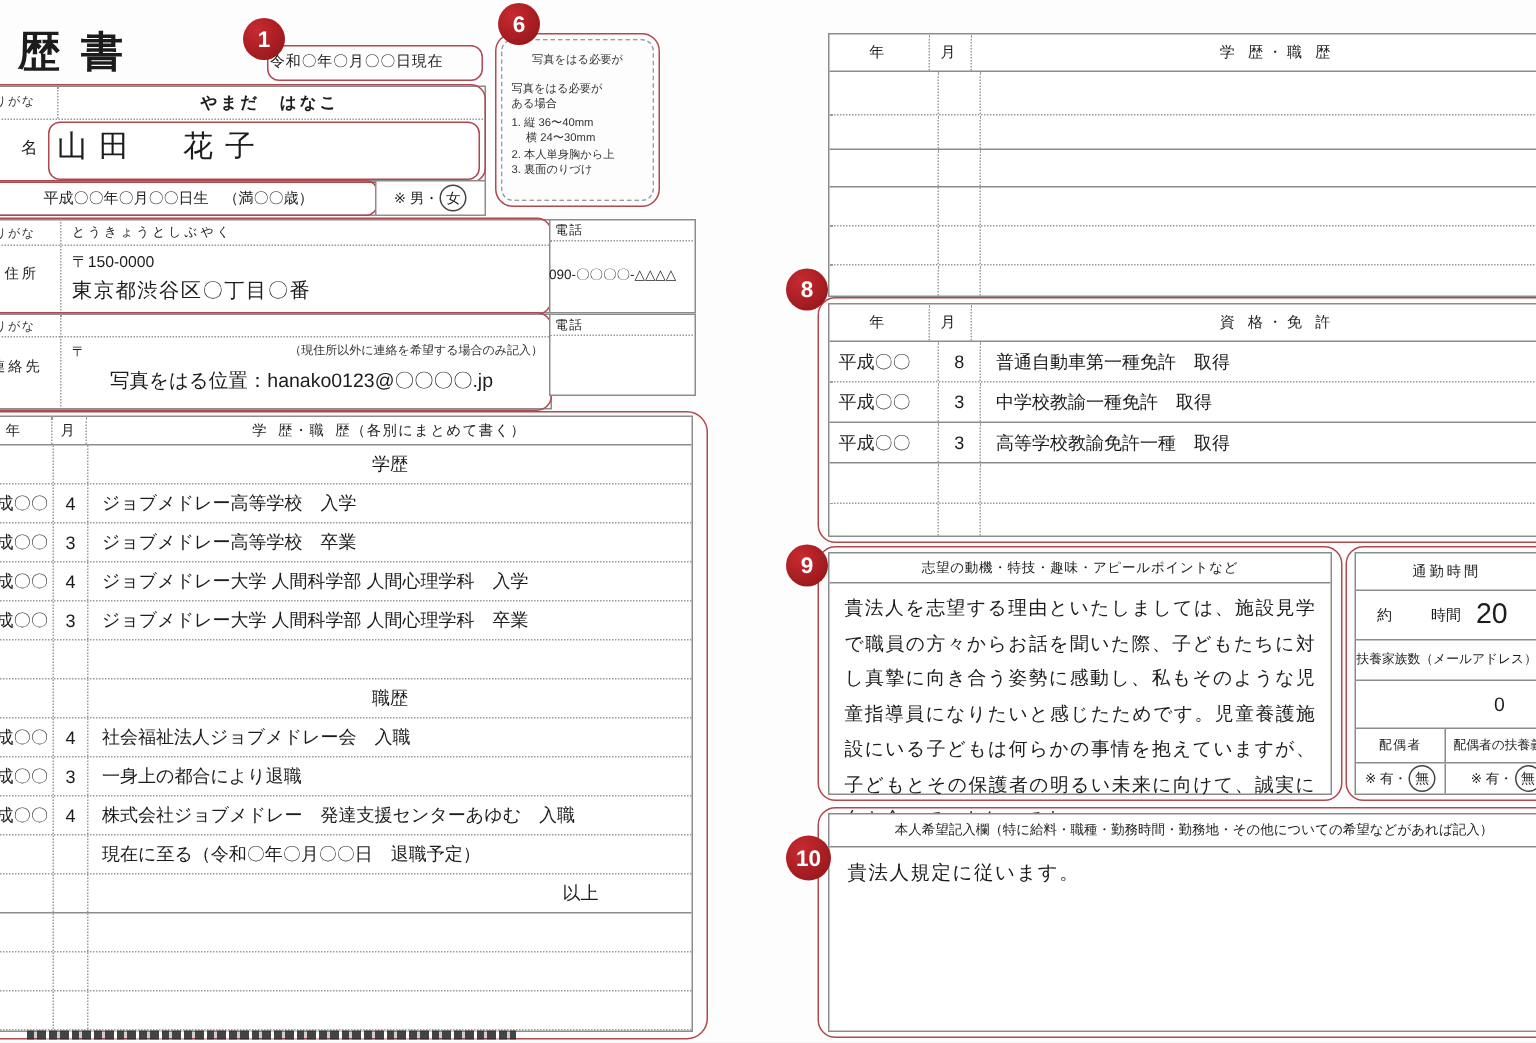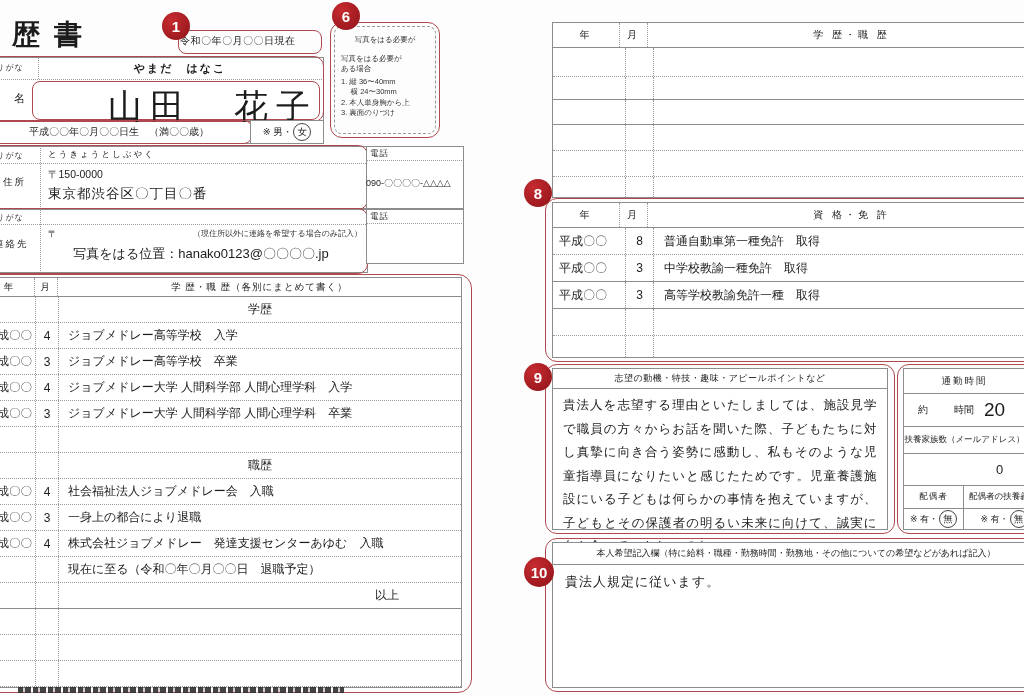--- a/index.html
+++ b/index.html
@@ -64,21 +64,21 @@
 
   <div class="graybox" style="left:-10px;top:57px;width:332px;height:85px;background:#fff;"></div>
   <div class="hline-dot" style="left:-10px;top:79px;width:332px;"></div>
   <div class="hline-sol" style="left:-10px;top:120px;width:332px;"></div>
   <div class="vline-dot" style="left:38px;top:57px;height:22px;"></div>
   <div class="redbox" style="left:-10px;top:56px;width:332px;height:64px;"></div>
   <div class="redbox" style="left:32px;top:81px;width:286px;height:37px;border-radius:8px;"></div>
   <div class="abs smallnote" style="left:-13px;top:62px;letter-spacing:1px;">ふりがな</div>
   <div class="abs" style="left:38px;top:61px;width:284px;text-align:center;font-size:11px;font-weight:bold;letter-spacing:2px;">やまだ　はなこ</div>
   <div class="abs" style="left:-20px;top:91px;font-size:11px;letter-spacing:6px;white-space:nowrap;">氏　名</div>
-  <div class="abs" style="left:38px;top:84px;width:280px;text-align:right;font-size:34px;font-weight:500;letter-spacing:8px;">山田　花子</div>
+  <div class="abs" style="left:38px;top:84px;width:280px;text-align:left;font-size:20px;font-weight:500;letter-spacing:8px;">山田　花子</div>
 
   <div class="redbox" style="left:-10px;top:120px;width:260px;height:22px;border-radius:8px;"></div>
   <div class="abs" style="left:-10px;top:125px;width:258px;text-align:center;font-size:10px;white-space:nowrap;">平成〇〇年〇月〇〇日生　（満〇〇歳）</div>
   <div class="graybox" style="left:250px;top:120px;width:72px;height:22px;display:flex;align-items:center;justify-content:center;background:#fff;">
     <span style="font-size:9.5px;">※ 男・</span>
     <span class="circled">女</span>
   </div>
 
   <div class="redbox" style="left:330px;top:22px;width:108px;height:114px;border-radius:12px;"></div>
   <div class="dashbox" style="left:334px;top:26px;width:100px;height:106px;">
@@ -122,21 +122,21 @@
   <div class="graybox" style="left:366px;top:209px;width:96px;height:53px;background:#fff;"></div>
   <div class="hline-dot" style="left:366px;top:223px;width:96px;"></div>
   <div class="abs" style="left:370px;top:211px;font-size:8.5px;letter-spacing:1px;">電話</div>
 
   <div class="redbox" style="left:-20px;top:274px;width:490px;height:417px;border-radius:14px;"></div>
 
   <div class="tbl" style="left:-16px;top:277px;width:476px;height:409px;">
     <div class="trow hdr ss" style="height:18px;">
       <div class="c-y">年</div>
       <div class="c-m">月</div>
-      <div class="c-t" style="letter-spacing:1px;">学 歴・職 歴（各別にまとめて書く）</div>
+      <div class="c-t" style="letter-spacing:1px;font-family:Liberation Mono, monospace;">学 歴・職 歴（各別にまとめて書く）</div>
     </div>
     <div class="trow sd" style="height:25px;">
       <div class="c-y"></div>
       <div class="c-m"></div>
       <div class="c-t center">学歴</div>
     </div>
     <div class="trow sd" style="height:25px;">
       <div class="c-y">平成〇〇</div>
       <div class="c-m">4</div>
       <div class="c-t">ジョブメドレー高等学校　入学</div>

